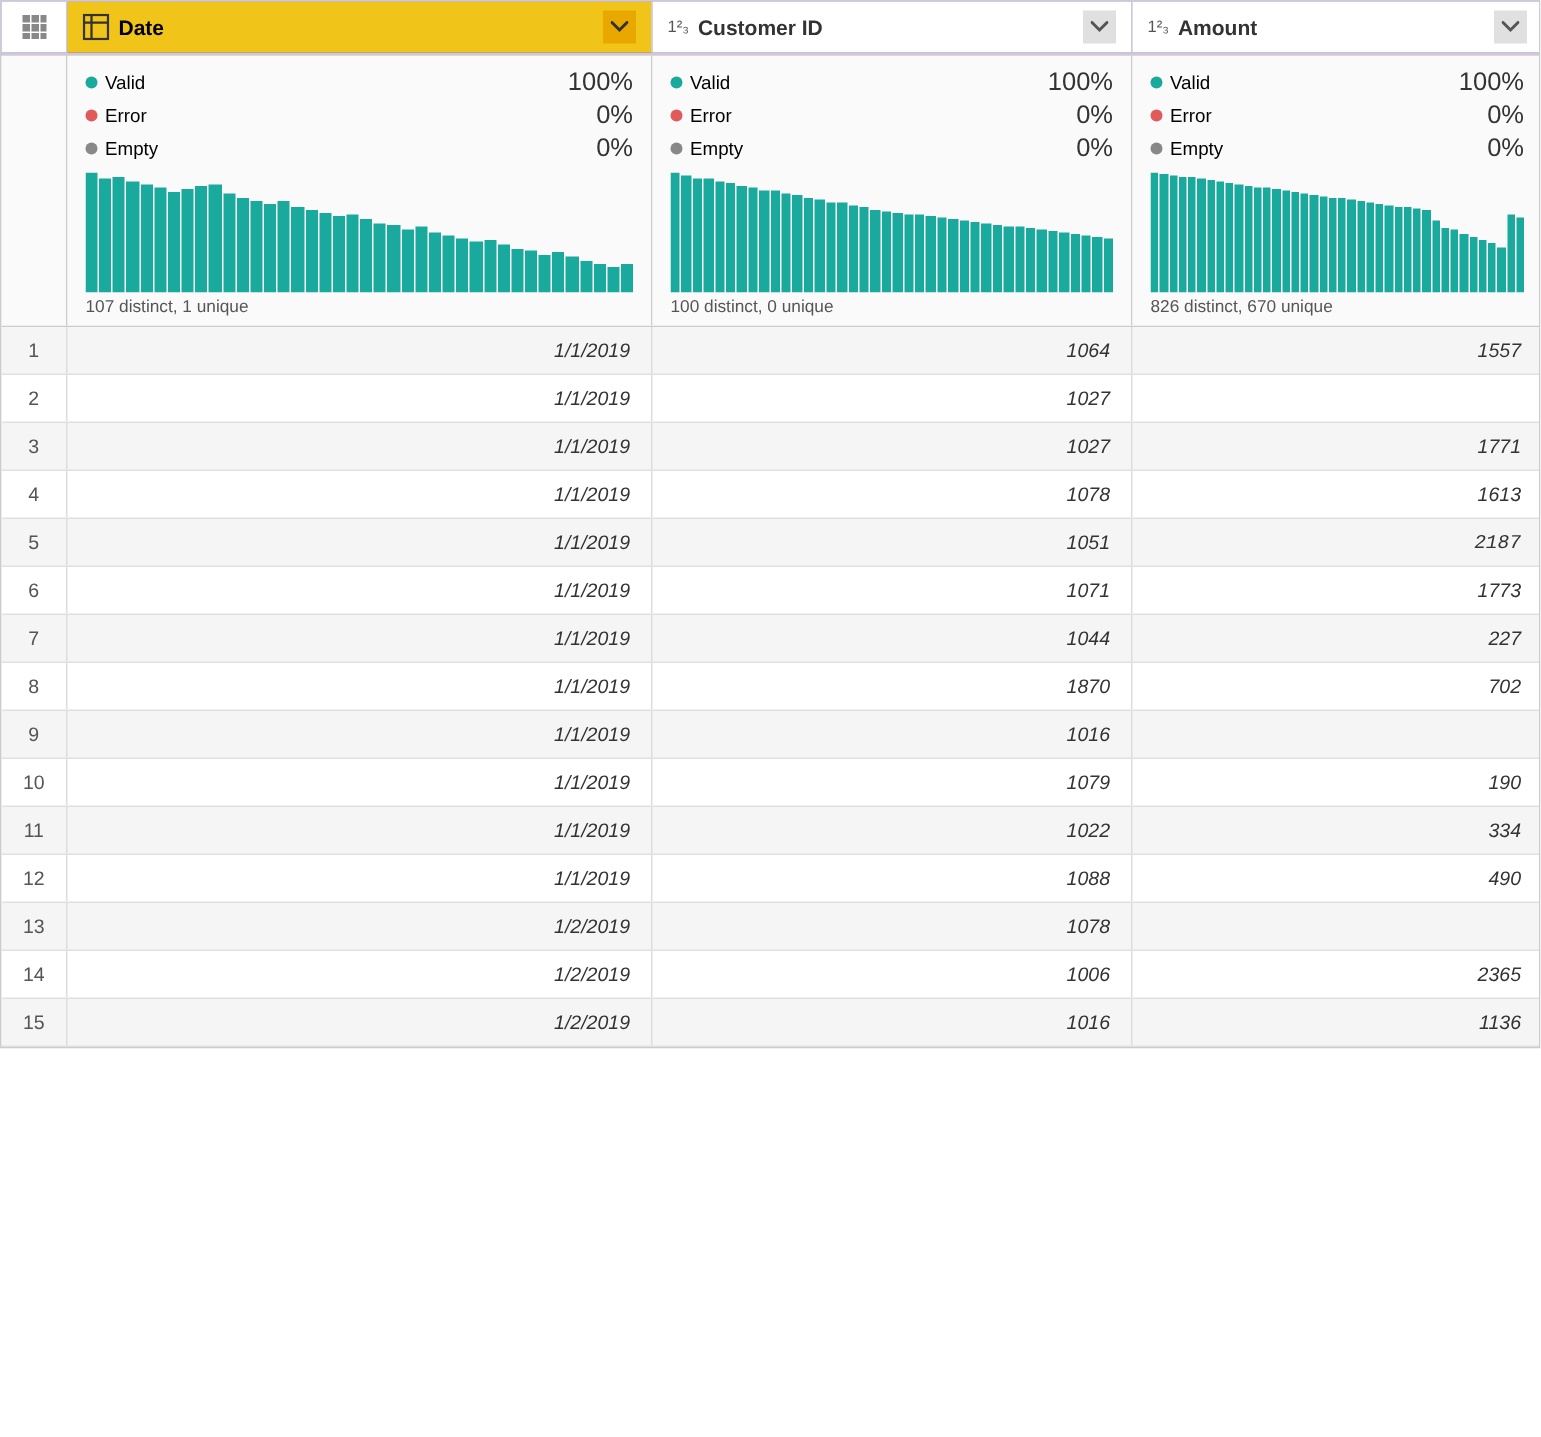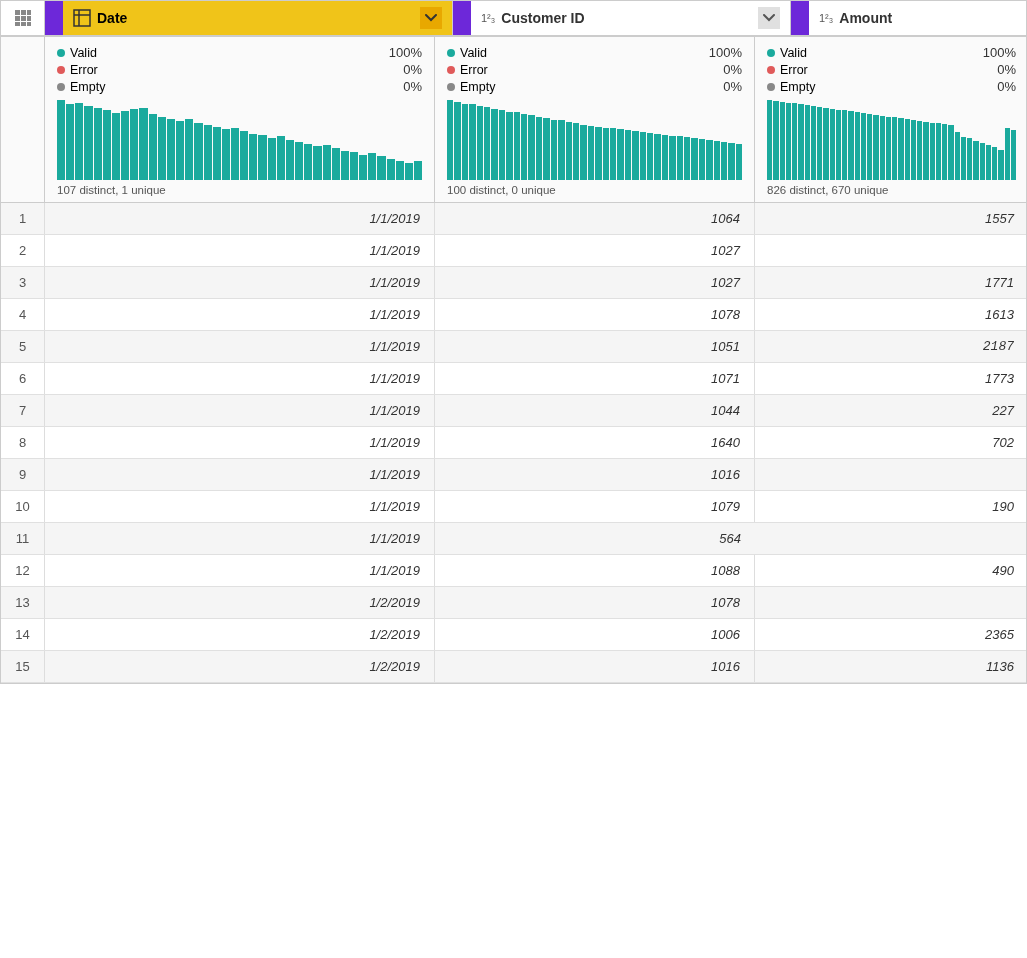--- a/index.html
+++ b/index.html
@@ -10,21 +10,20 @@
       border: 1px solid #ccc;
       overflow: hidden;
     }
 
     
     .header-row {
       display: grid;
       grid-template-columns: 44px 390px 320px 273px;
       background: #6d28d9;
       border-bottom: 2px solid #ccc;
-      gap: 18px;
     }
 
     .header-corner {
       background: #fff;
       border-right: 1px solid #ccc;
       display: flex;
       align-items: center;
       justify-content: center;
       padding: 4px;
     }
@@ -103,21 +102,21 @@
     .dot {
       width: 8px;
       height: 8px;
       border-radius: 50%;
       flex-shrink: 0;
     }
     .dot-valid { background: #1aaa9d; }
     .dot-error { background: #e05a5a; }
     .dot-empty { background: #888; }
 
-    .stat-pct { color: #333; font-size: 13px; }
+    .stat-pct { color: #333; font-size: 17px; }
 
     
     .bar-chart {
       margin: 6px 0 4px 0;
       height: 80px;
       display: flex;
       align-items: flex-end;
       gap: 1px;
       overflow: hidden;
     }
@@ -471,38 +470,39 @@
   </div>
       <div class="data-row">
     <div class="row-num">7</div>
     <div class="data-cell">1/1/2019</div>
     <div class="data-cell">1044</div>
     <div class="data-cell" style="border-right:none;">227</div>
   </div>
       <div class="data-row">
     <div class="row-num">8</div>
     <div class="data-cell">1/1/2019</div>
-    <div class="data-cell">1640</div>
+    <div class="data-cell">1870</div>
     <div class="data-cell" style="border-right:none;">702</div>
   </div>
       <div class="data-row">
     <div class="row-num">9</div>
     <div class="data-cell">1/1/2019</div>
     <div class="data-cell">1016</div>
   </div>
       <div class="data-row">
     <div class="row-num">10</div>
     <div class="data-cell">1/1/2019</div>
     <div class="data-cell">1079</div>
     <div class="data-cell" style="border-right:none;">190</div>
   </div>
       <div class="data-row">
     <div class="row-num">11</div>
     <div class="data-cell">1/1/2019</div>
-    <div class="data-cell" style="border-right:none;">564</div>
+    <div class="data-cell">1022</div>
+    <div class="data-cell" style="border-right:none;">334</div>
   </div>
       <div class="data-row">
     <div class="row-num">12</div>
     <div class="data-cell">1/1/2019</div>
     <div class="data-cell">1088</div>
     <div class="data-cell" style="border-right:none;">490</div>
   </div>
       <div class="data-row">
     <div class="row-num">13</div>
     <div class="data-cell">1/2/2019</div>

